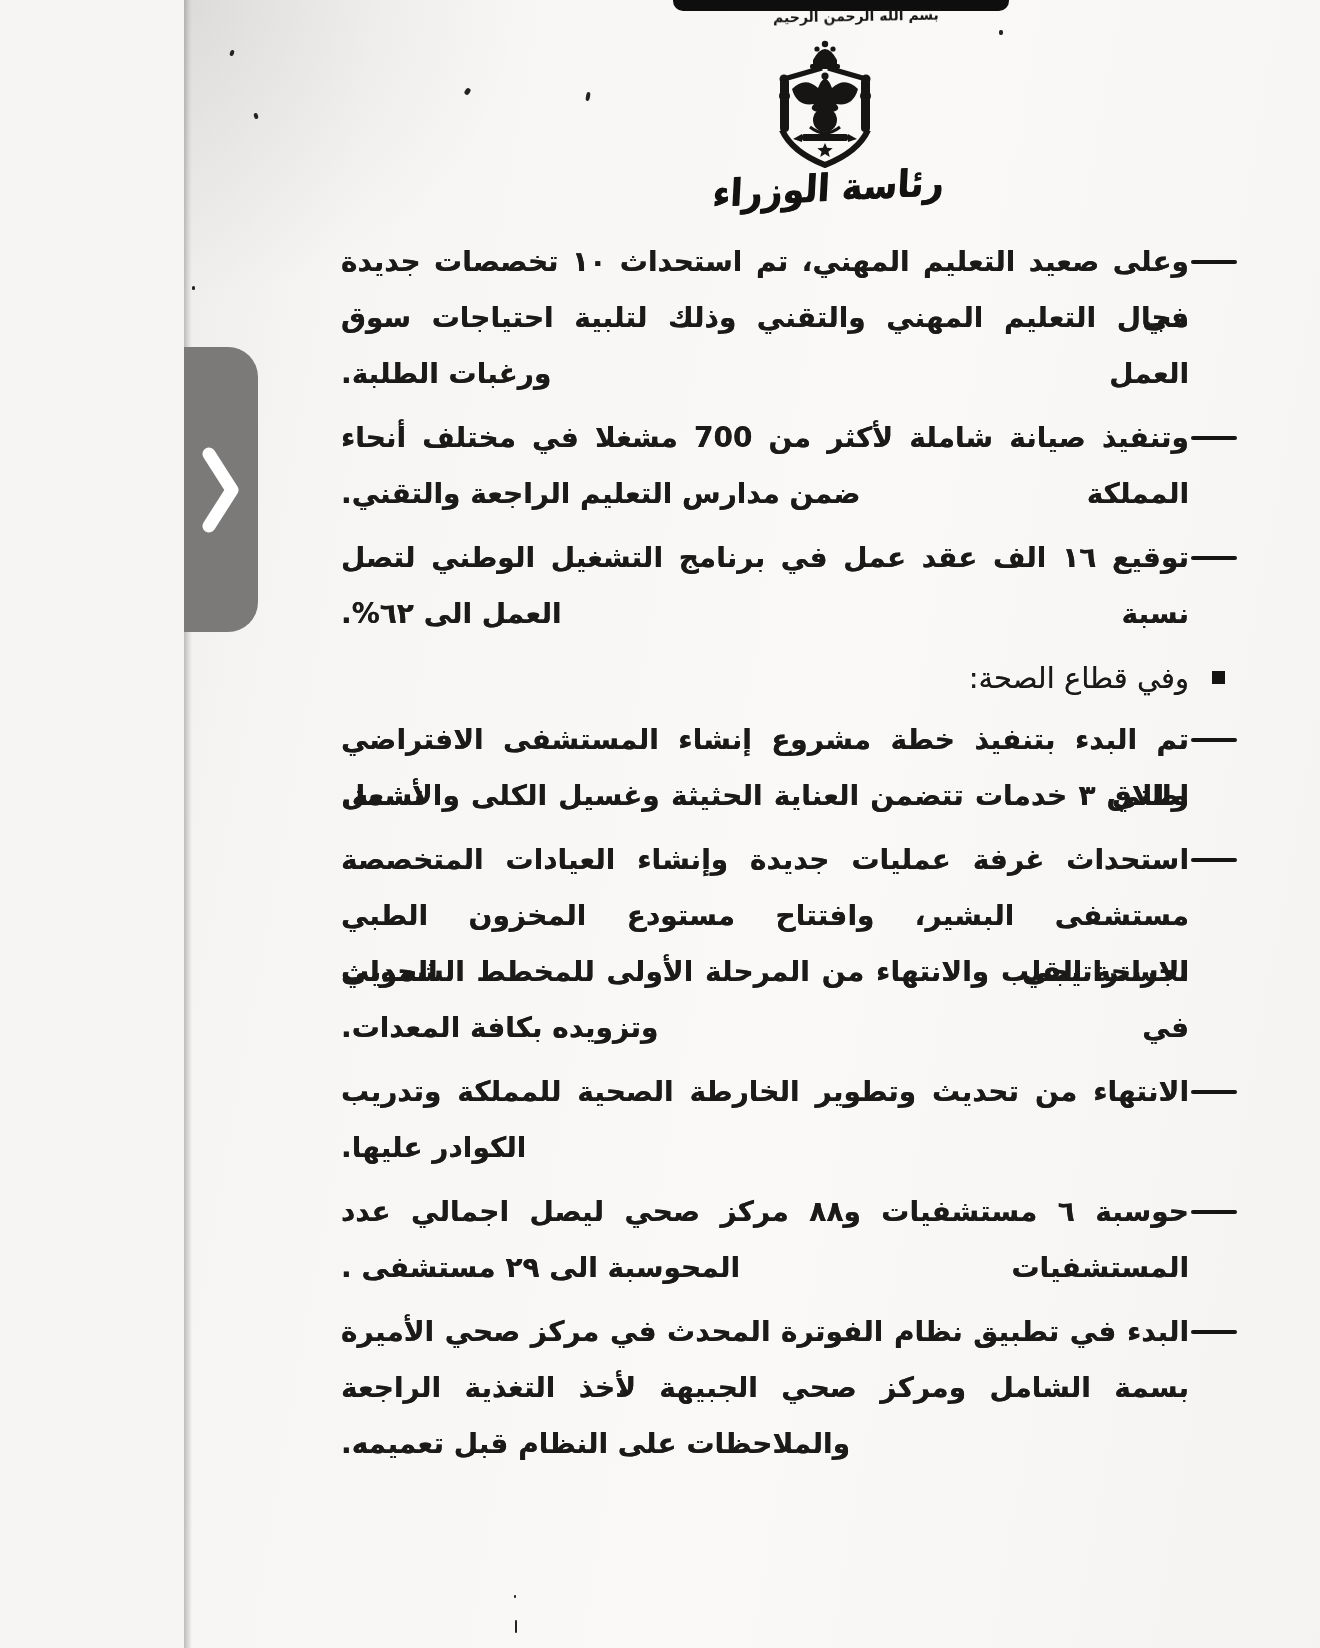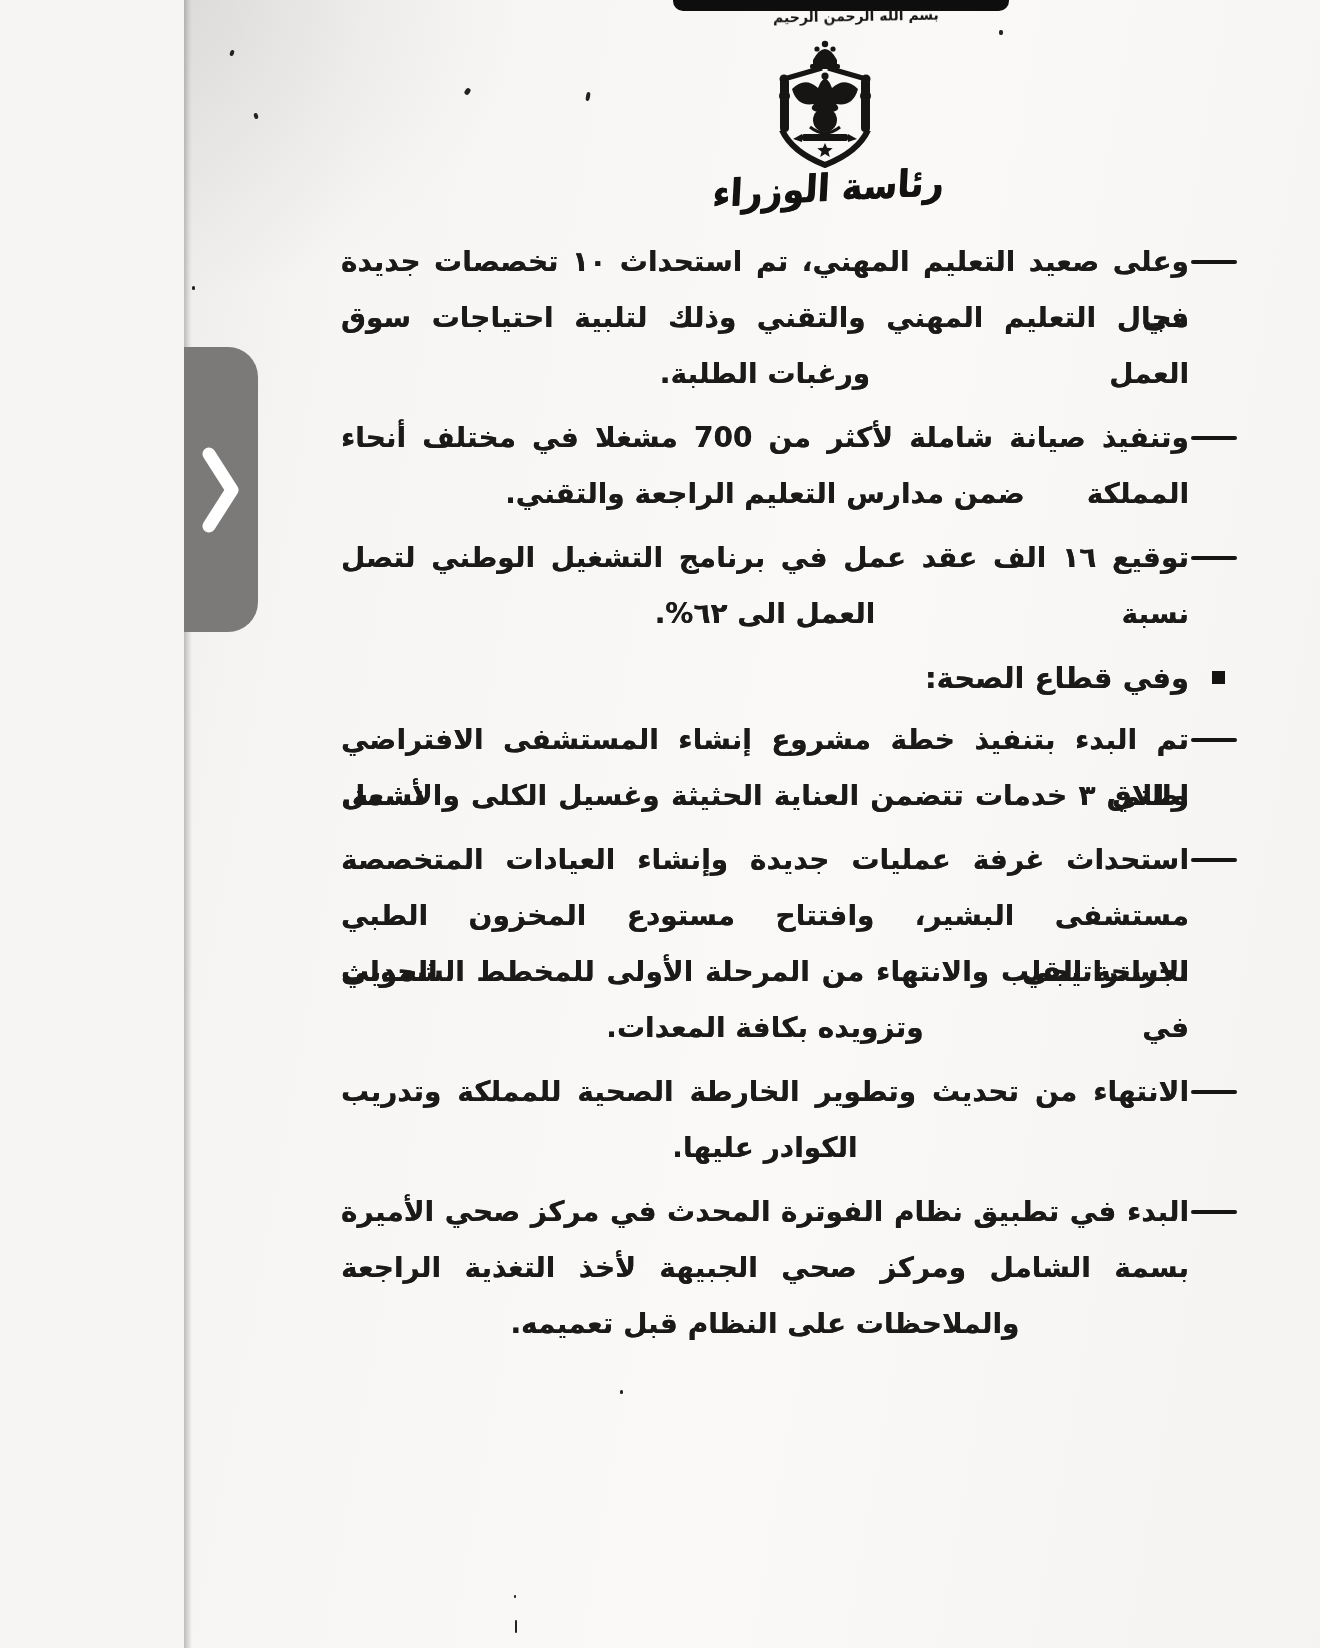--- a/index.html
+++ b/index.html
@@ -39,28 +39,28 @@
     transform:rotate(-3deg) skewX(-6deg) scaleY(1.08);
     text-shadow:0.6px 0 #131211;
     white-space:nowrap;direction:rtl;
   }
   .content{
     position:absolute;left:157px;top:234px;width:848px;
     direction:rtl;color:#1b1a19;font-size:28px;font-weight:700;
     text-shadow:0 0 0.5px rgba(20,20,20,0.8);
   }
   .para{position:relative;margin:0 0 8px 0;}
-  .line{height:56px;line-height:56px;text-align:center;white-space:normal;}
+  .line{height:56px;line-height:56px;text-align:left;white-space:normal;}
   .line.j{text-align:justify;text-align-last:justify;}
   .dash{
     position:absolute;right:-48px;top:26px;width:46px;height:4px;
     background:#161514;border-radius:2px;
   }
   .heading{position:relative;height:56px;line-height:56px;margin:0 0 6px 0;}
-  .heading .htext{font-size:29px;font-weight:700;}
+  .heading .htext{font-size:29px;font-weight:400;}
   .sq{
     position:absolute;right:-36px;top:21px;width:13px;height:13px;
     background:#151413;
   }
   .nav-tab{
     position:absolute;left:0;top:347px;width:74px;height:285px;
     background:#7b7a79;border-radius:0 30px 30px 0;cursor:pointer;
   }
   .nav-tab svg{position:absolute;left:14px;top:96px;}
   .speck{position:absolute;background:#242322;border-radius:40%;}
@@ -163,20 +163,25 @@
       <div class="line j">لجراحة القلب والانتهاء من المرحلة الأولى للمخطط الشمولي في</div>
       <div class="line">وتزويده بكافة المعدات.</div>
     </div>
 
     <div class="para">
       <span class="dash"></span>
       <div class="line j">الانتهاء من تحديث وتطوير الخارطة الصحية للمملكة وتدريب</div>
       <div class="line">الكوادر عليها.</div>
     </div>
 
+    <div class="para">
+      <span class="dash"></span>
+      <div class="line j">حوسبة ٦ مستشفيات و٨٨ مركز صحي ليصل اجمالي عدد المستشفيات</div>
+      <div class="line">المحوسبة الى ٢٩ مستشفى .</div>
+    </div>
 
     <div class="para">
       <span class="dash"></span>
       <div class="line j">البدء في تطبيق نظام الفوترة المحدث في مركز صحي الأميرة</div>
       <div class="line j">بسمة الشامل ومركز صحي الجبيهة لأخذ التغذية الراجعة</div>
       <div class="line">والملاحظات على النظام قبل تعميمه.</div>
     </div>
 
   </div>
 

